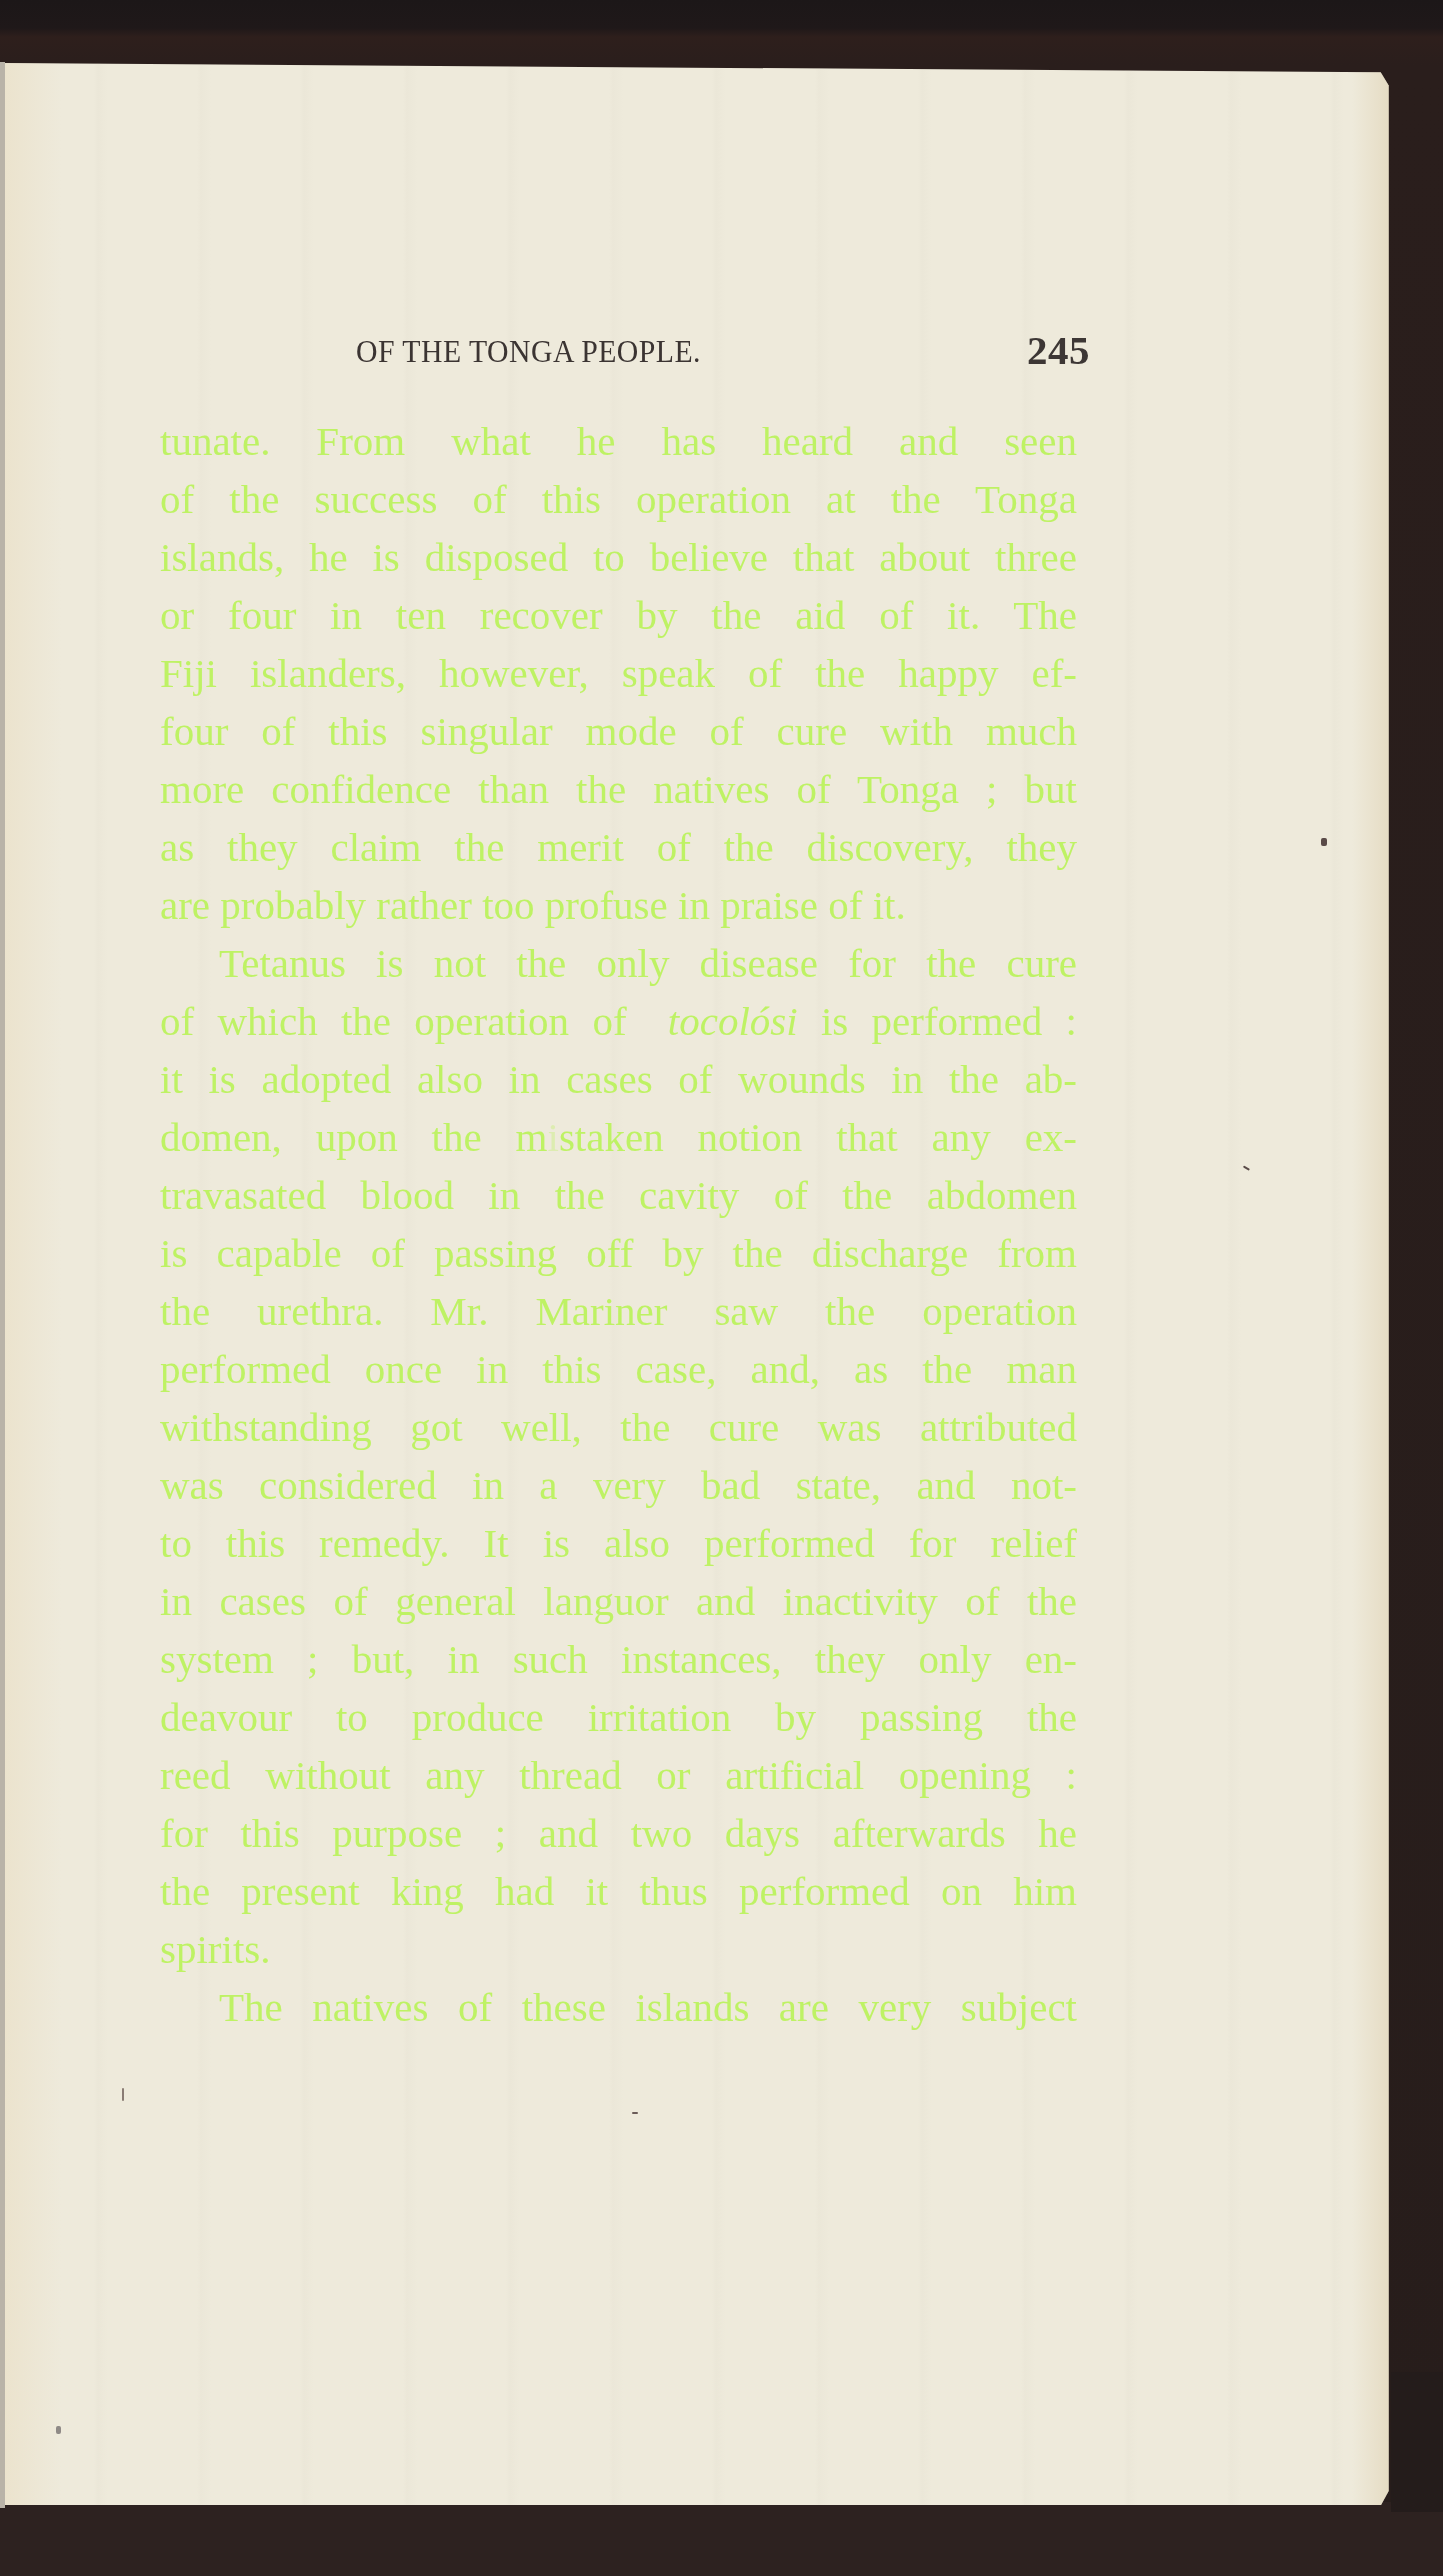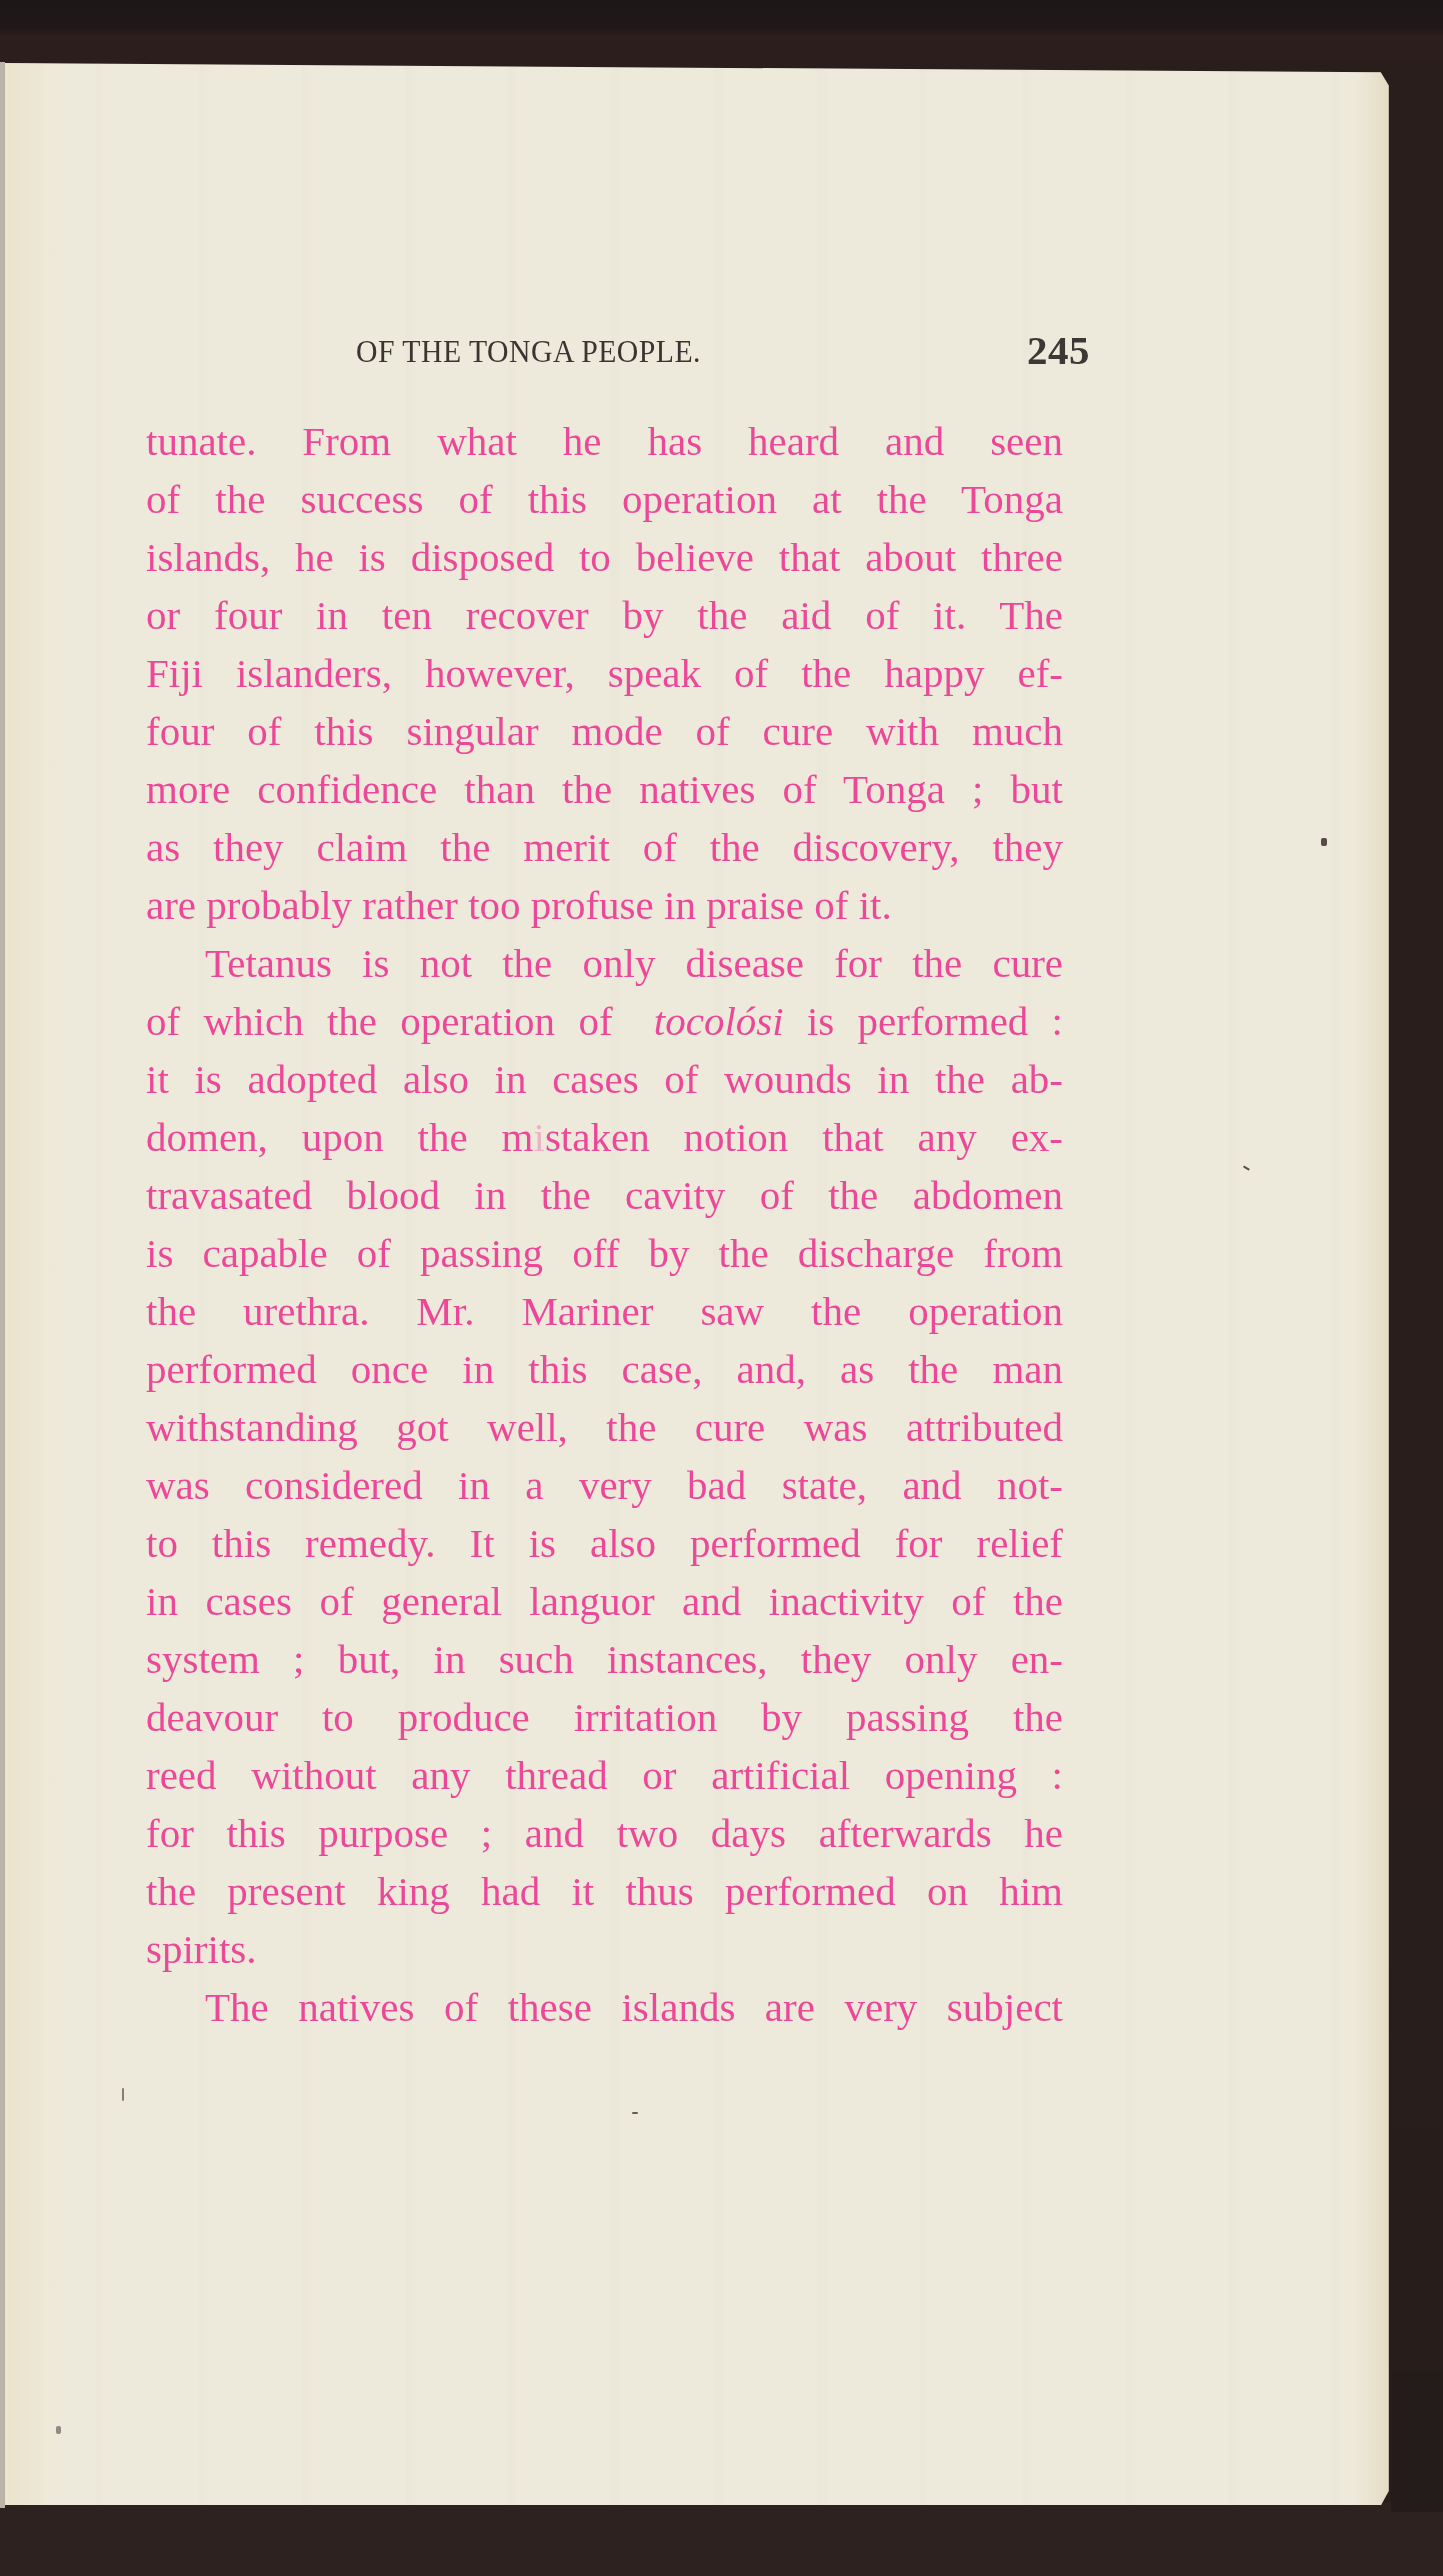--- a/index.html
+++ b/index.html
@@ -76,24 +76,24 @@
       position: absolute;
       left: 627px;
       top: -7.5px;
       font-size: 41px;
       font-weight: bold;
       color: #3d3735;
       margin-left: 44px;
     }
     .text-block {
       position: absolute;
-      left: 146px;
+      left: 160px;
       top: 412px;
       width: 917px;
-      color: #ec4899;
+      color: #bef264;
     }
     .line {
       height: 58px;
       font-size: 41px;
       line-height: 58px;
       white-space: nowrap;
       text-align: justify;
       text-align-last: justify;
       transform-origin: left center;
     }

